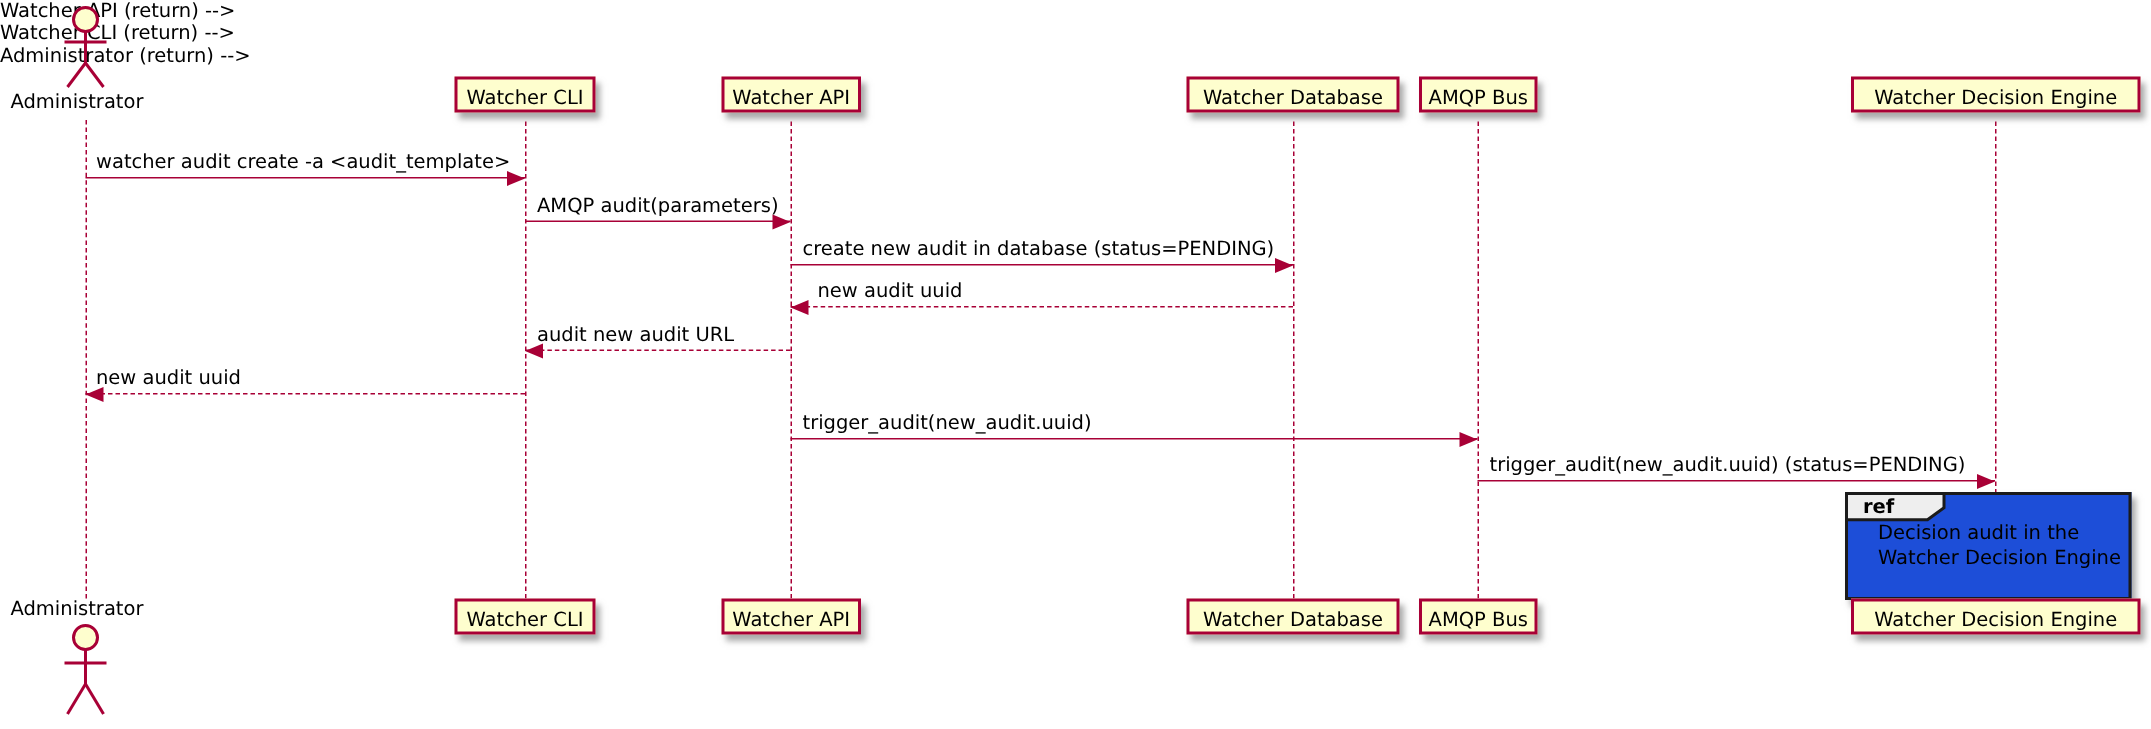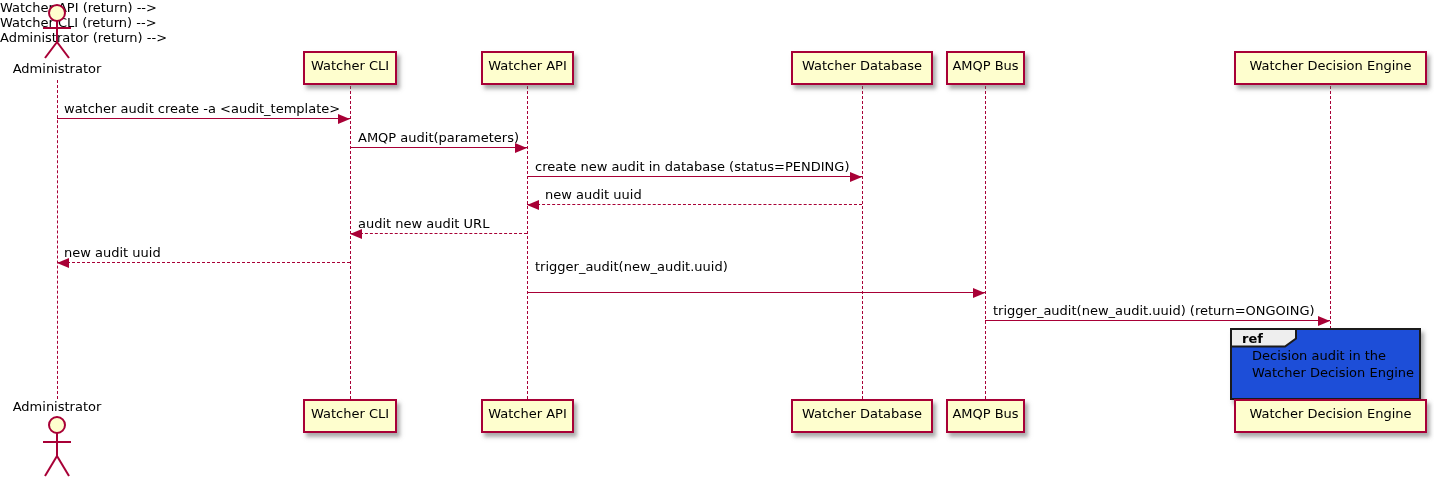--- a/index.html
+++ b/index.html
@@ -9,31 +9,31 @@
     --ref-border:#1b1b1b;
     --tab-fill:#EEEEEE;
   }
   html,body{margin:0;padding:0;background:#ffffff;}
   body{
     width:1434px;height:486px;position:relative;overflow:hidden;
     font-family:"DejaVu Sans","Liberation Sans",sans-serif;
     font-size:13px;color:var(--text);
   }
   .box{
-    position:absolute;height:34px;box-sizing:border-box;
+    position:absolute;height:24px;box-sizing:border-box;
     background:var(--fill);border:2px solid var(--line);
     box-shadow:3px 4px 4px rgba(100,100,100,0.55);
     text-align:center;line-height:26px;white-space:nowrap;
   }
   .lifeline{
     position:absolute;width:0;top:81px;height:318px;
     border-left:1px dashed var(--line);
   }
   .actor-label{
-    position:absolute;width:100px;text-align:center;height:16px;line-height:16px;
+    position:absolute;width:100px;height:16px;line-height:16px;
   }
   .actor-svg{position:absolute;color:var(--line);}
   .msg-label{
     position:absolute;height:16px;line-height:16px;white-space:nowrap;
   }
   .msg-line{position:absolute;height:0;}
   .msg-line.solid{border-top:1.5px solid var(--line);}
   .msg-line.dashed{border-top:1.5px dashed var(--line);}
   .arrow-right{
     position:absolute;width:0;height:0;
@@ -118,27 +118,27 @@
   <div class="arrow-left" style="left:350px;top:228.5px;"></div>
 </div>
  Administrator (return) --&gt;
 <div>
   <div class="msg-label" style="left:64px;top:245px;">new audit uuid</div>
   <div class="msg-line dashed" style="left:57px;top:262px;width:293px;"></div>
   <div class="arrow-left" style="left:57px;top:257.5px;"></div>
 </div>
 
 <div>
-  <div class="msg-label" style="left:535px;top:259px;">trigger_audit(new_audit.uuid)</div>
+  <div class="msg-label" style="left:535px;top:275px;">trigger_audit(new_audit.uuid)</div>
   <div class="msg-line solid" style="left:527px;top:292px;width:458px;"></div>
   <div class="arrow-right" style="left:973px;top:287.5px;"></div>
 </div>
 
 <div>
-  <div class="msg-label" style="left:993px;top:303px;">trigger_audit(new_audit.uuid) (return=ONGOING)</div>
+  <div class="msg-label" style="left:993px;top:303px;">trigger_audit(new_audit.uuid) (status=PENDING)</div>
   <div class="msg-line solid" style="left:985px;top:320px;width:345px;"></div>
   <div class="arrow-right" style="left:1318px;top:315.5px;"></div>
 </div>
 
 
 <div class="ref-box">
   <svg class="ref-tab" width="72" height="20" viewBox="0 0 72 20">
     <path d="M1,1 L66,1 L66,10.5 L55,18.5 L1,18.5 Z" style="fill:var(--tab-fill);stroke:var(--ref-border);stroke-width:2"></path>
   </svg>
   <span class="ref-keyword">ref</span>

